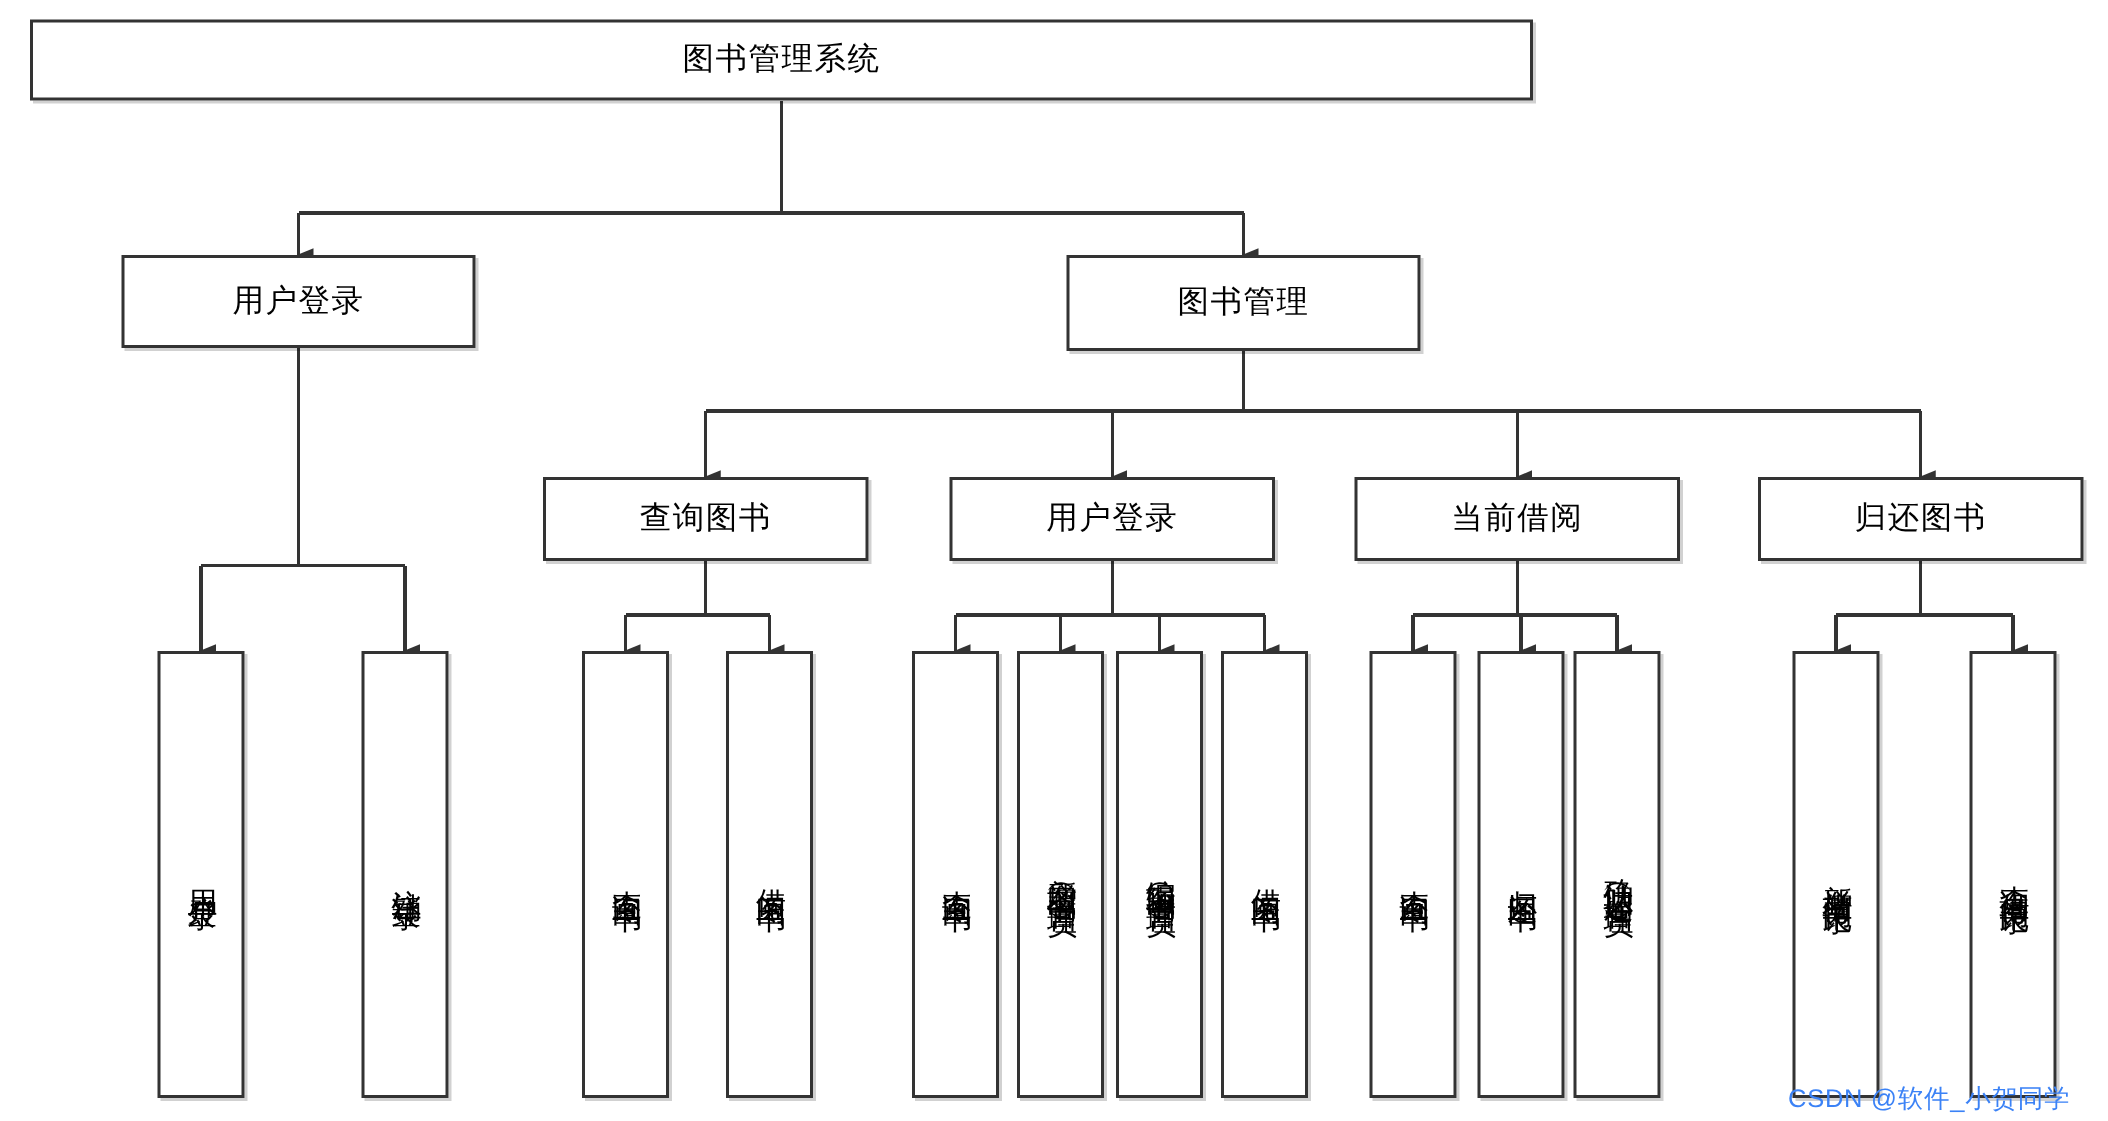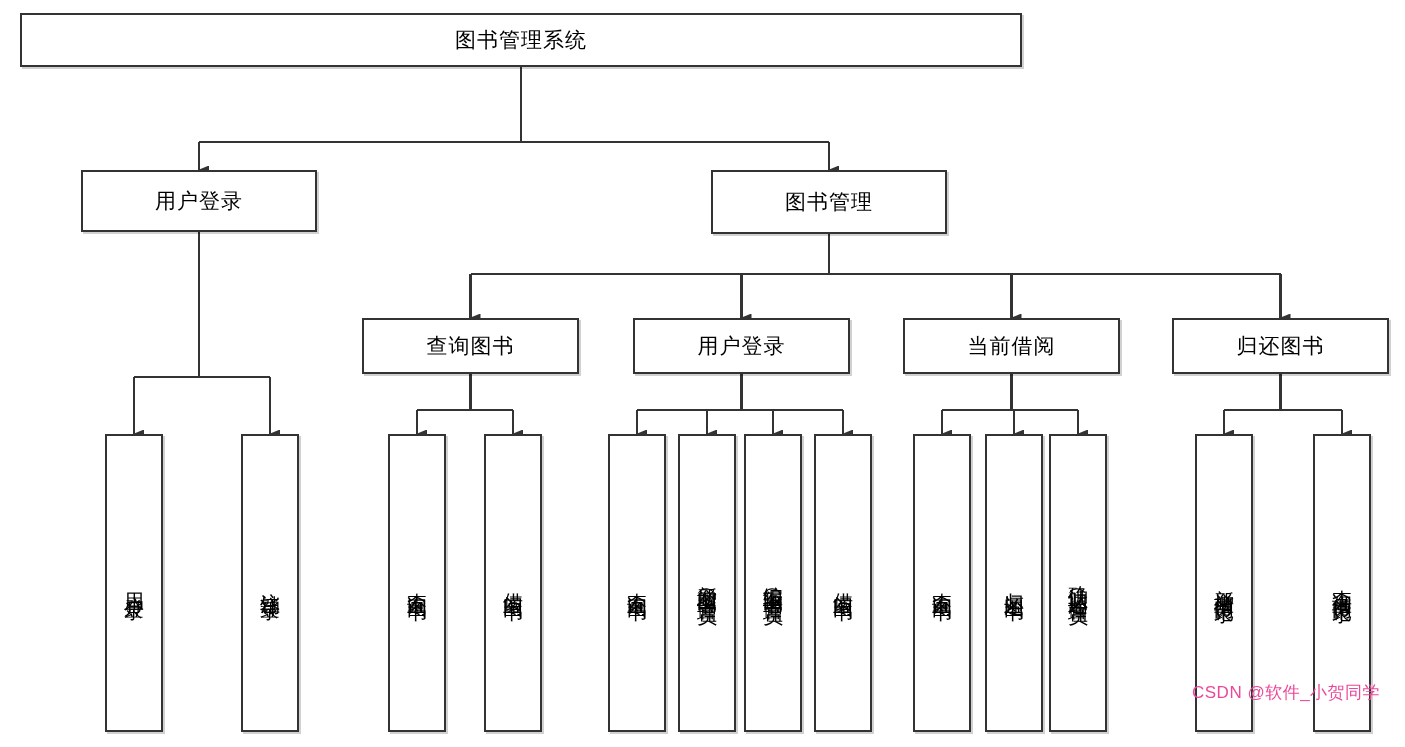--- a/index.html
+++ b/index.html
@@ -147,14 +147,14 @@
       <div class="node vertical center-text" style="left: 1049px; top: 434px; width: 58px; height: 298px;">
         <span class="node-label">确认归还（管理员）</span>
       </div>
       <div class="node vertical center-text" style="left: 1195px; top: 434px; width: 58px; height: 298px;">
         <span class="node-label">新增借阅记录</span>
       </div>
       <div class="node vertical center-text" style="left: 1313px; top: 434px; width: 58px; height: 298px;">
         <span class="node-label">查询借阅记录</span>
       </div>
     </div>
-  <div class="watermark" style="left: 1192px; top: 681px; color: #ec4899;">CSDN @软件_小贺同学</div>
+  <div class="watermark" style="left: 1192px; top: 721px; color: #3b82f6;">CSDN @软件_小贺同学</div>
 </div>
 
 </body></html>

